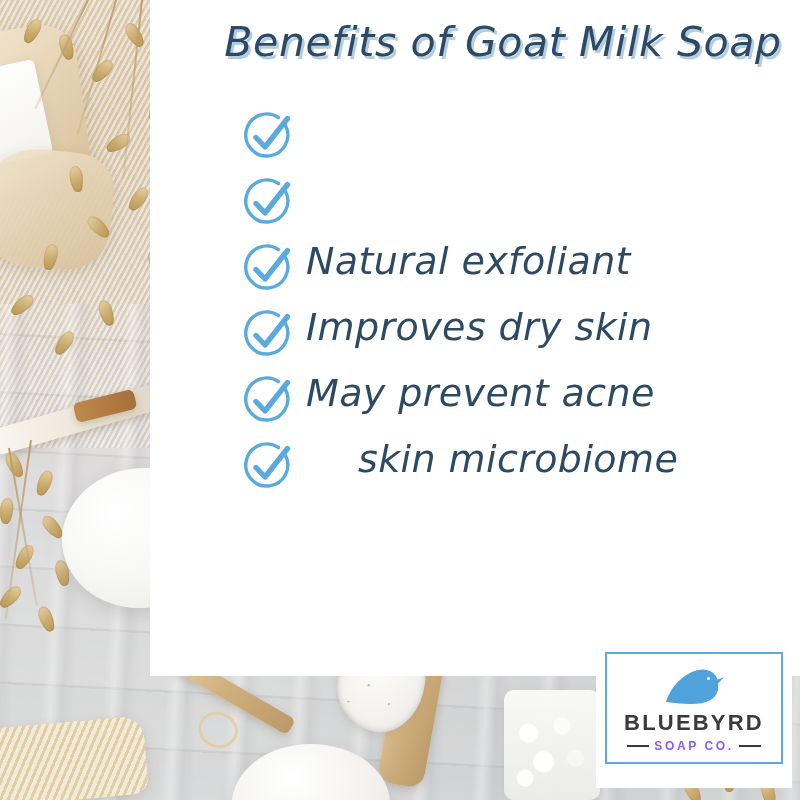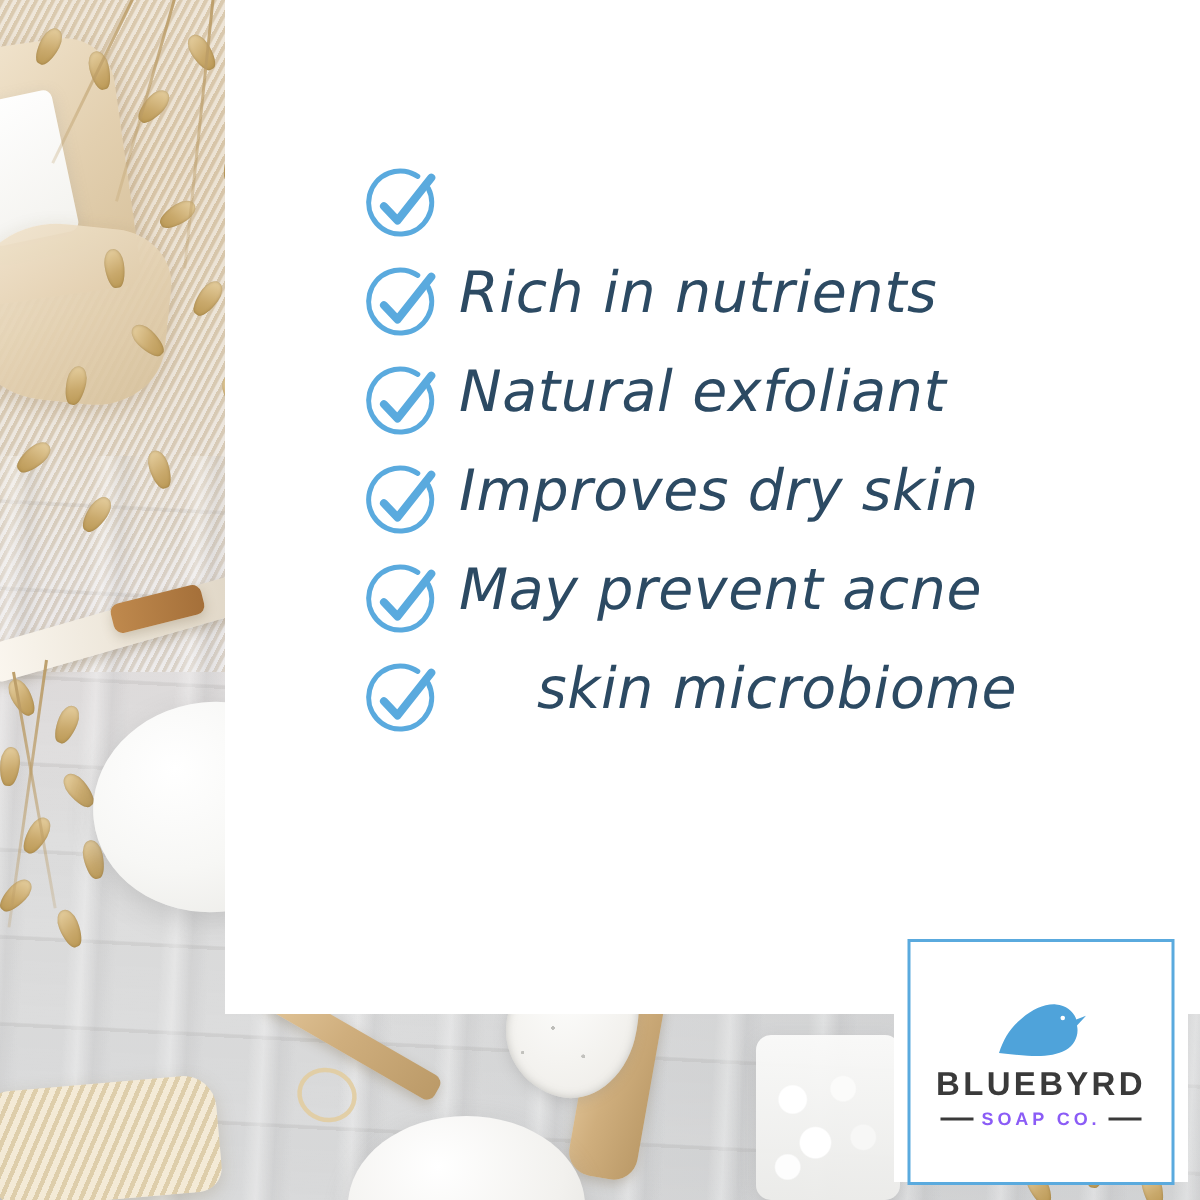--- a/index.html
+++ b/index.html
@@ -233,21 +233,21 @@
     top: 628px;
     width: 196px;
     height: 160px;
     background: #ffffff;
     display: flex;
     align-items: center;
     justify-content: center;
   }
   .logo-inner {
     width: 178px;
-    height: 164px;
+    height: 112px;
     border: 2px solid #5aaade;
     display: flex;
     flex-direction: column;
     align-items: center;
     justify-content: center;
     box-sizing: border-box;
   }
   .bird { margin-bottom: 2px; }
   .bird svg { display: block; }
   .logo-wordmark {
@@ -343,40 +343,40 @@
     <div class="oat" style="left:650px; top:762px; transform:rotate(20deg);"></div>
     <div class="oat" style="left:686px; top:778px; transform:rotate(-26deg);"></div>
     <div class="oat" style="left:724px; top:766px; transform:rotate(8deg);"></div>
     <div class="oat" style="left:762px; top:780px; transform:rotate(-14deg);"></div>
   </div>
 
   <div class="panel-lower-leg"></div>
   <div class="panel-lower"></div>
   <div class="panel-main"></div>
 
+  <div class="title">Benefits of Goat Milk Soap</div>
 
   <div class="list">
 
     <div class="list-item">
       <span class="check-icon">
         <svg viewBox="0 0 56 56" fill="none" xmlns="http://www.w3.org/2000/svg">
           <path d="M45.5 17.5 A21 21 0 1 1 38.5 9.6" stroke="#5aaade" stroke-width="3.4" stroke-linecap="round" fill="none"></path>
           <path d="M16 29.5 L25 39 L47.5 10.5" stroke="#5aaade" stroke-width="5.4" stroke-linecap="round" stroke-linejoin="round" fill="none"></path>
         </svg>
       </span>
     </div>
 
     <div class="list-item">
       <span class="check-icon">
         <svg viewBox="0 0 56 56" fill="none" xmlns="http://www.w3.org/2000/svg">
           <path d="M45.5 17.5 A21 21 0 1 1 38.5 9.6" stroke="#5aaade" stroke-width="3.4" stroke-linecap="round" fill="none"></path>
           <path d="M16 29.5 L25 39 L47.5 10.5" stroke="#5aaade" stroke-width="5.4" stroke-linecap="round" stroke-linejoin="round" fill="none"></path>
         </svg>
       </span>
-      <span class="item-text">Rich in nutrients</span>
     </div>
 
     <div class="list-item">
       <span class="check-icon">
         <svg viewBox="0 0 56 56" fill="none" xmlns="http://www.w3.org/2000/svg">
           <path d="M45.5 17.5 A21 21 0 1 1 38.5 9.6" stroke="#5aaade" stroke-width="3.4" stroke-linecap="round" fill="none"></path>
           <path d="M16 29.5 L25 39 L47.5 10.5" stroke="#5aaade" stroke-width="5.4" stroke-linecap="round" stroke-linejoin="round" fill="none"></path>
         </svg>
       </span>
       <span class="item-text">Natural exfoliant</span>

